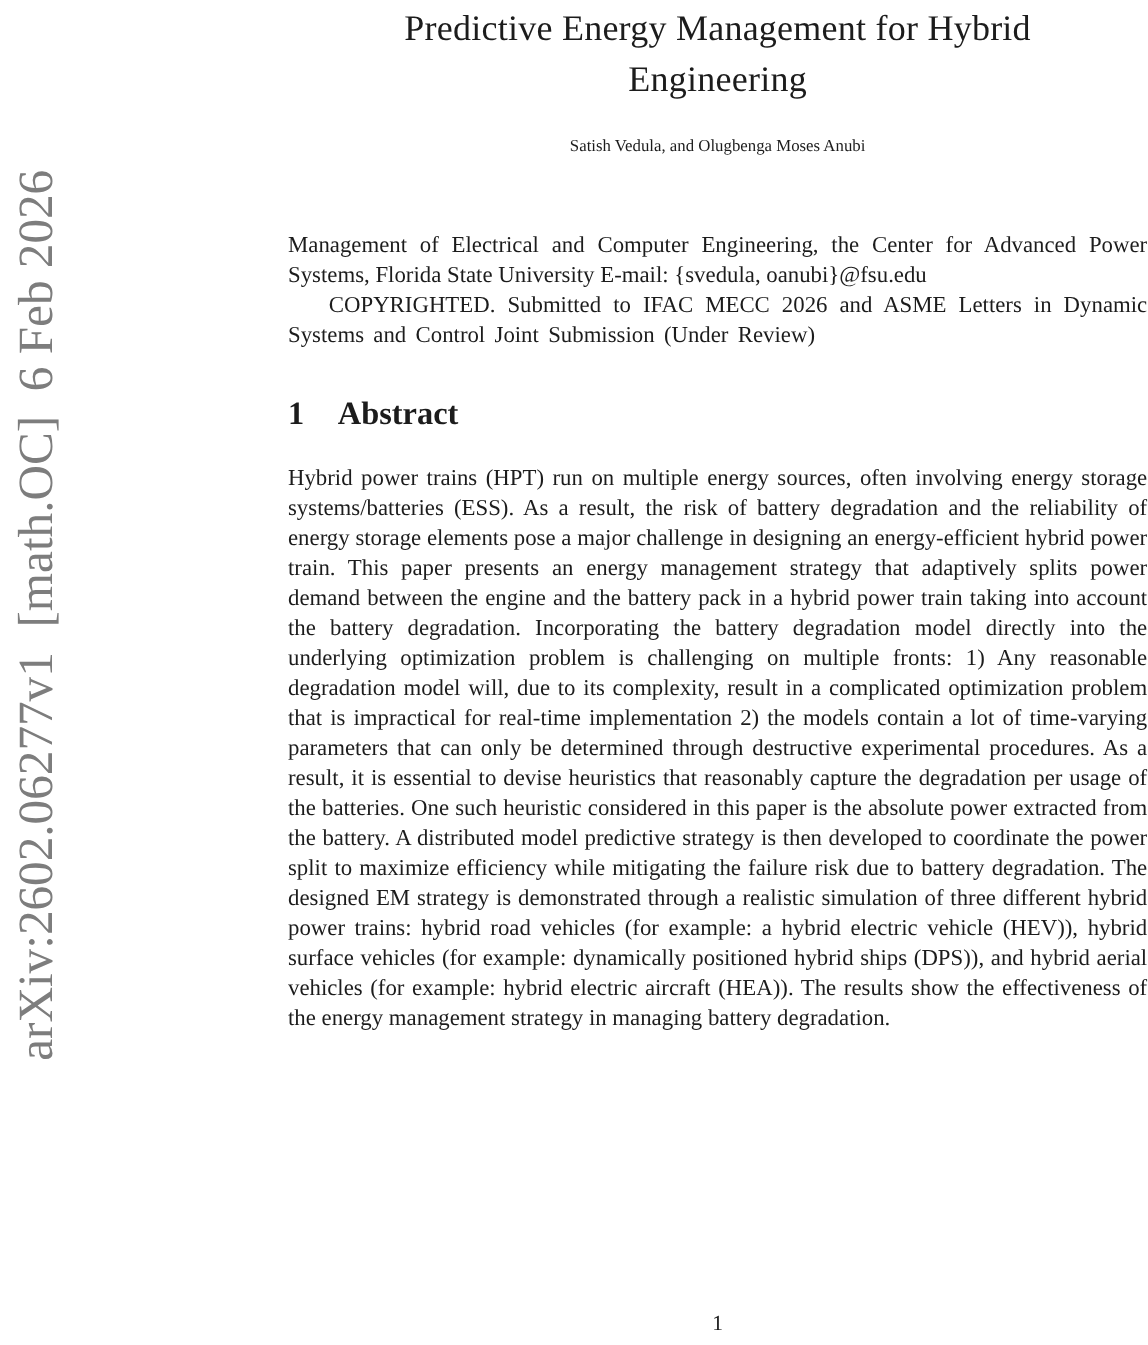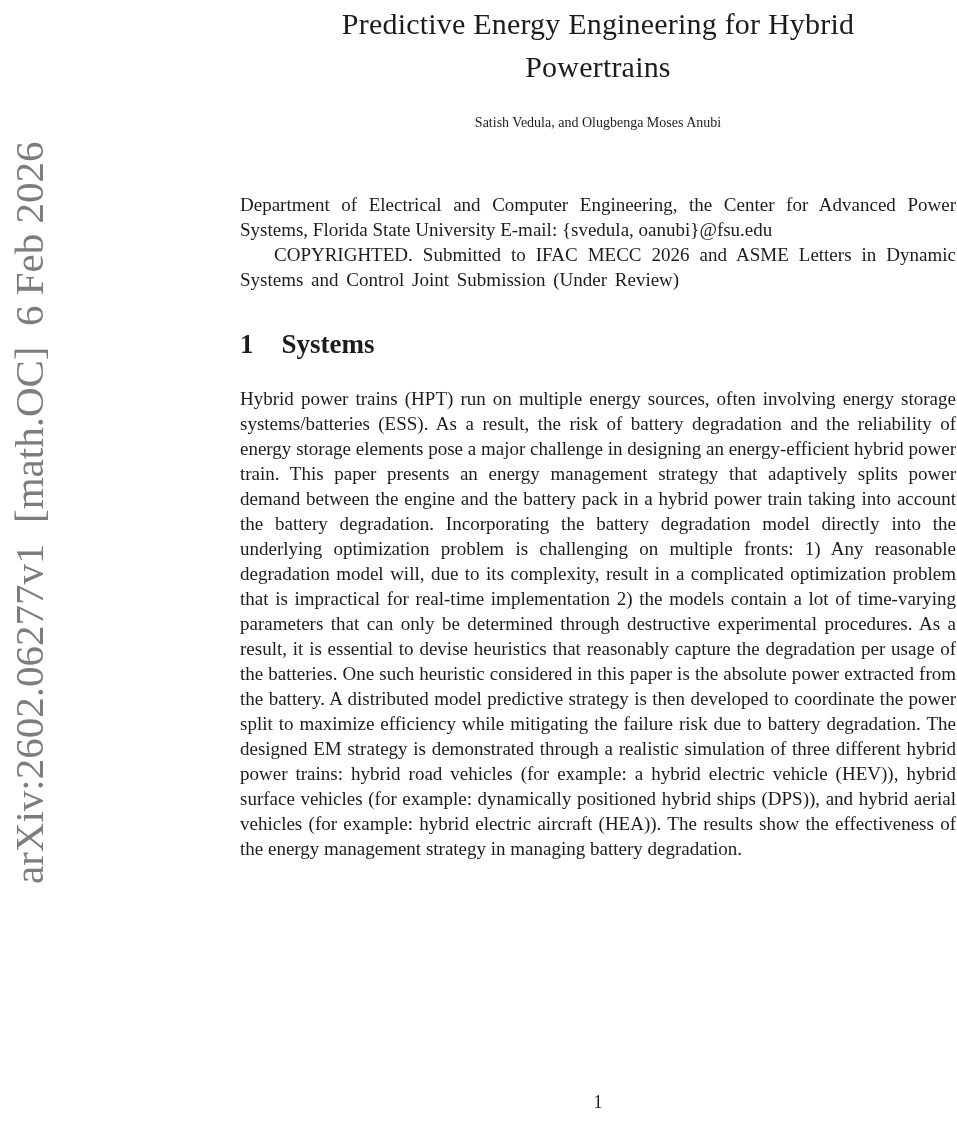--- a/index.html
+++ b/index.html
@@ -91,31 +91,31 @@
 </style>
 </head>
 <body>
 
 <div class="page">
 
   <div class="arxiv-stamp" style="color: rgb(125, 125, 125);">arXiv:2602.06277v1  [math.OC]  6 Feb 2026</div>
 
   <div class="content">
 
-    <h1 class="title">Predictive Energy Engineering for Hybrid Powertrains</h1>
+    <h1 class="title">Predictive Energy Management for Hybrid Engineering</h1>
 
     <div class="authors">Satish Vedula, and Olugbenga Moses Anubi</div>
 
     <div class="affil-block">
-      <p class="affiliation">Department of Electrical and Computer Engineering, the Center for Advanced Power Systems, Florida State University E-mail: {svedula, oanubi}@fsu.edu</p>
+      <p class="affiliation">Management of Electrical and Computer Engineering, the Center for Advanced Power Systems, Florida State University E-mail: {svedula, oanubi}@fsu.edu</p>
       <p class="copyright">COPYRIGHTED. Submitted to IFAC MECC 2026 and ASME Letters in Dynamic Systems and Control Joint Submission (Under Review)</p>
     </div>
 
     <h2 class="section-heading">
-      <span class="section-number">1</span><span>Systems</span>
+      <span class="section-number">1</span><span>Abstract</span>
     </h2>
 
     <p class="abstract">Hybrid power trains (HPT) run on multiple energy sources, often involving energy storage systems/batteries (ESS). As a result, the risk of battery degradation and the reliability of energy storage elements pose a major challenge in designing an energy-efficient hybrid power train. This paper presents an energy management strategy that adaptively splits power demand between the engine and the battery pack in a hybrid power train taking into account the battery degradation. Incorporating the battery degradation model directly into the underlying optimization problem is challenging on multiple fronts: 1) Any reasonable degradation model will, due to its complexity, result in a complicated optimization problem that is impractical for real-time implementation 2) the models contain a lot of time-varying parameters that can only be determined through destructive experimental procedures. As a result, it is essential to devise heuristics that reasonably capture the degradation per usage of the batteries. One such heuristic considered in this paper is the absolute power extracted from the battery. A distributed model predictive strategy is then developed to coordinate the power split to maximize efficiency while mitigating the failure risk due to battery degradation. The designed EM strategy is demonstrated through a realistic simulation of three different hybrid power trains: hybrid road vehicles (for example: a hybrid electric vehicle (HEV)), hybrid surface vehicles (for example: dynamically positioned hybrid ships (DPS)), and hybrid aerial vehicles (for example: hybrid electric aircraft (HEA)). The results show the effectiveness of the energy management strategy in managing battery degradation.</p>
 
   </div>
 
   <div class="page-number">1</div>
 
 </div>
 

